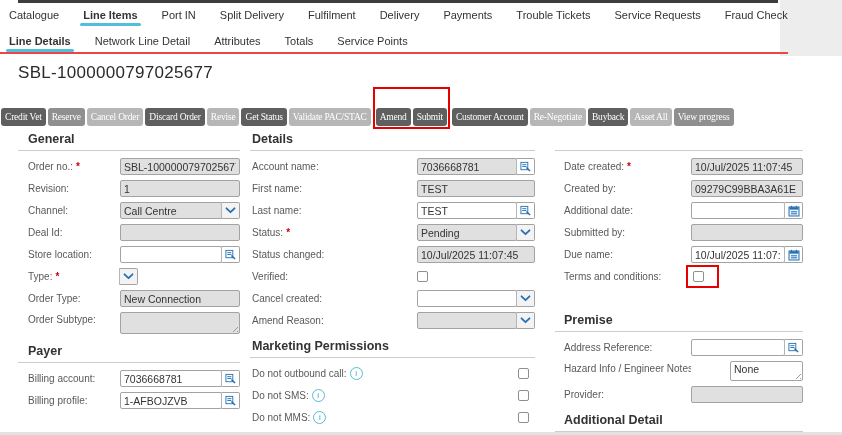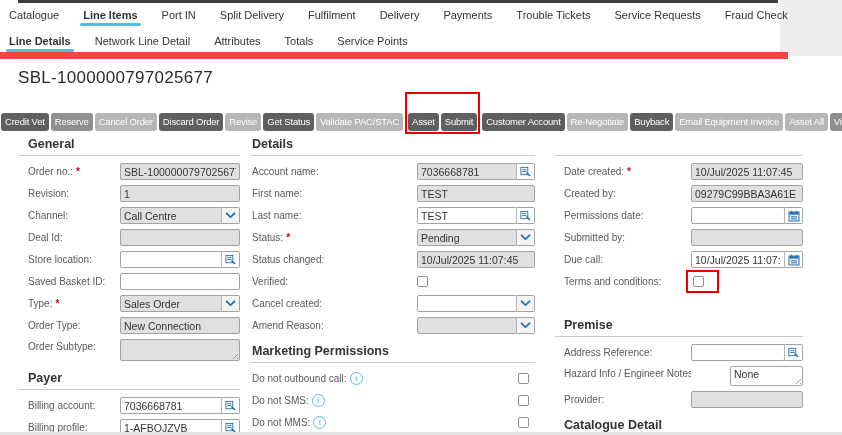--- a/index.html
+++ b/index.html
@@ -6,29 +6,29 @@
   body{
     width:842px;height:435px;overflow:hidden;position:relative;
     background:#ffffff;color:#333;
     font-family:"Liberation Sans",sans-serif;
   }
   .top-accent{position:absolute;top:0;left:18px;width:760px;height:3px;background:#3d3d3d;}
   .corner-grey{position:absolute;top:0;right:0;width:62px;height:56px;background:#ededed;}
   .bottom-strip{position:absolute;left:0;right:0;bottom:0;height:3px;background:#e3e3e3;}
 
   .nav{display:flex;gap:22px;align-items:flex-end;padding:8px 0 0 8px;height:18px;position:relative;z-index:2;background:transparent;}
-  .nav.sub{border-bottom:7px solid #ef4444;height:19px;padding-top:7px;width:780px;}
+  .nav.sub{border-bottom:2px solid #ef4444;height:19px;padding-top:7px;width:780px;}
   .tab{font-size:11px;color:#333;padding:0 1px 5px;cursor:pointer;position:relative;white-space:nowrap;}
   .tab.active{font-weight:bold;}
   .tab.active::after{content:'';position:absolute;left:-2px;right:-2px;bottom:0;height:3px;background:var(--tab_active,#4fc0d8);border-radius:2px;}
 
   .title{font-size:17px;line-height:20px;font-weight:400;letter-spacing:.3px;color:#2a2a2a;margin:9px 0 7px 18px;}
 
   .toolbar{display:flex;align-items:center;gap:2px;padding-left:1px;min-height:24px;flex-wrap:nowrap;}
-  .tb{font-family:Liberation Sans, sans-serif;font-size:9.5px;letter-spacing:-.2px;color:#fff;border:none;border-radius:3px;
+  .tb{font-family:Liberation Serif, serif;font-size:9.5px;letter-spacing:-.2px;color:#fff;border:none;border-radius:3px;
       padding:3px 4px;white-space:nowrap;cursor:pointer;line-height:12px;margin-top:18px;}
   .tb.dark{background:var(--button_dark,#5f5f5f);}
   .tb.medium{background:var(--button_medium,#8f8f8f);}
   .tb.light{background:var(--button_light,#b6b6b6);}
   .redbox{display:flex;gap:2px;border:2px solid var(--accent_red,#e60000);padding:1px;margin:-3px 0;}
 
   .form{display:flex;margin-top:4px;padding-left:18px;align-items:flex-start;}
   .col{flex:none;}
   .col1{width:222px;}
   .col2{width:285px;margin-left:10px;}
@@ -106,27 +106,26 @@
 
 <div id="toolbar" class="toolbar">
     <button class="tb dark">Credit Vet</button>
     <button class="tb medium">Reserve</button>
     <button class="tb light">Cancel Order</button>
     <button class="tb dark">Discard Order</button>
     <button class="tb light">Revise</button>
     <button class="tb dark">Get Status</button>
     <button class="tb light">Validate PAC/STAC</button>
     <span class="redbox">
-      <button class="tb dark">Asset</button>
+      <button class="tb dark">Amend</button>
       <button class="tb dark">Submit</button>
     </span>
     <button class="tb dark">Customer Account</button>
     <button class="tb light">Re-Negotiate</button>
     <button class="tb dark">Buyback</button>
-    <button class="tb light">Email Equipment Invoice</button>
     <button class="tb light">Asset All</button>
     <button class="tb medium">View progress</button>
   </div>
 
 <div id="form" class="form">
     <div class="col col1">
       <section class="sec">
         <h2 class="sec-title">General</h2>
         <div class="row">
           <label class="lbl">
@@ -181,33 +180,24 @@
                   <line x1="2.5" y1="4" x2="7" y2="4" stroke="currentColor"></line>
                   <line x1="2.5" y1="6" x2="7" y2="6" stroke="currentColor"></line>
                   <line x1="7" y1="7" x2="11" y2="11" stroke="currentColor" stroke-width="1.6"></line>
                 </svg>
               </span>
             </button>
           </div>
         </div>
         <div class="row">
           <label class="lbl">
-            <span>Saved Basket ID:</span>
-          </label>
-          <div class="ctl">
-            <input class="field" type="text" value="" style="">
-          </div>
-        </div>
-        <div class="row">
-          <label class="lbl">
             <span>Type:</span>
             <span class="req">*</span>
           </label>
           <div class="ctl">
-            <input class="field ro" type="text" readonly="" value="Sales Order" style="">
             <button class="ibtn sel">
               <span class="icn">
                 <svg width="11" height="7" viewBox="0 0 11 7">
                   <path d="M1.5 1.3 L5.5 5.2 L9.5 1.3" fill="none" stroke="currentColor" stroke-width="1.8" stroke-linecap="round" stroke-linejoin="round"></path>
                 </svg>
               </span>
             </button>
           </div>
         </div>
         <div class="row">
@@ -435,21 +425,21 @@
         <div class="row">
           <label class="lbl">
             <span>Created by:</span>
           </label>
           <div class="ctl">
             <input class="field ro" type="text" readonly="" value="09279C99BBA3A61E" style="">
           </div>
         </div>
         <div class="row">
           <label class="lbl">
-            <span>Permissions date:</span>
+            <span>Additional date:</span>
           </label>
           <div class="ctl">
             <input class="field" type="text" value="" style="">
             <button class="ibtn">
               <span class="icn">
                 <svg width="12" height="12" viewBox="0 0 12 12">
                   <rect x="1" y="2" width="10" height="9" fill="#e8f0fa" stroke="currentColor"></rect>
                   <rect x="1.5" y="2.2" width="9" height="2.4" fill="currentColor"></rect>
                   <line x1="3.5" y1="0.8" x2="3.5" y2="2.5" stroke="currentColor" stroke-width="1.2"></line>
                   <line x1="8.5" y1="0.8" x2="8.5" y2="2.5" stroke="currentColor" stroke-width="1.2"></line>
@@ -463,21 +453,21 @@
         <div class="row">
           <label class="lbl">
             <span>Submitted by:</span>
           </label>
           <div class="ctl">
             <input class="field ro" type="text" readonly="" value="" style="">
           </div>
         </div>
         <div class="row">
           <label class="lbl">
-            <span>Due call:</span>
+            <span>Due name:</span>
           </label>
           <div class="ctl">
             <input class="field" type="text" value="10/Jul/2025 11:07:45" style="">
             <button class="ibtn">
               <span class="icn">
                 <svg width="12" height="12" viewBox="0 0 12 12">
                   <rect x="1" y="2" width="10" height="9" fill="#e8f0fa" stroke="currentColor"></rect>
                   <rect x="1.5" y="2.2" width="9" height="2.4" fill="currentColor"></rect>
                   <line x1="3.5" y1="0.8" x2="3.5" y2="2.5" stroke="currentColor" stroke-width="1.2"></line>
                   <line x1="8.5" y1="0.8" x2="8.5" y2="2.5" stroke="currentColor" stroke-width="1.2"></line>
@@ -533,18 +523,18 @@
         <div class="row">
           <label class="lbl">
             <span>Provider:</span>
           </label>
           <div class="ctl">
             <input class="field ro" type="text" readonly="" value="" style="">
           </div>
         </div>
       </section>
       <section class="sec">
-        <h2 class="sec-title">Catalogue Detail</h2>
+        <h2 class="sec-title">Additional Detail</h2>
       </section>
     </div>
   </div>
 
 <div class="bottom-strip"></div>
 
 </body></html>

